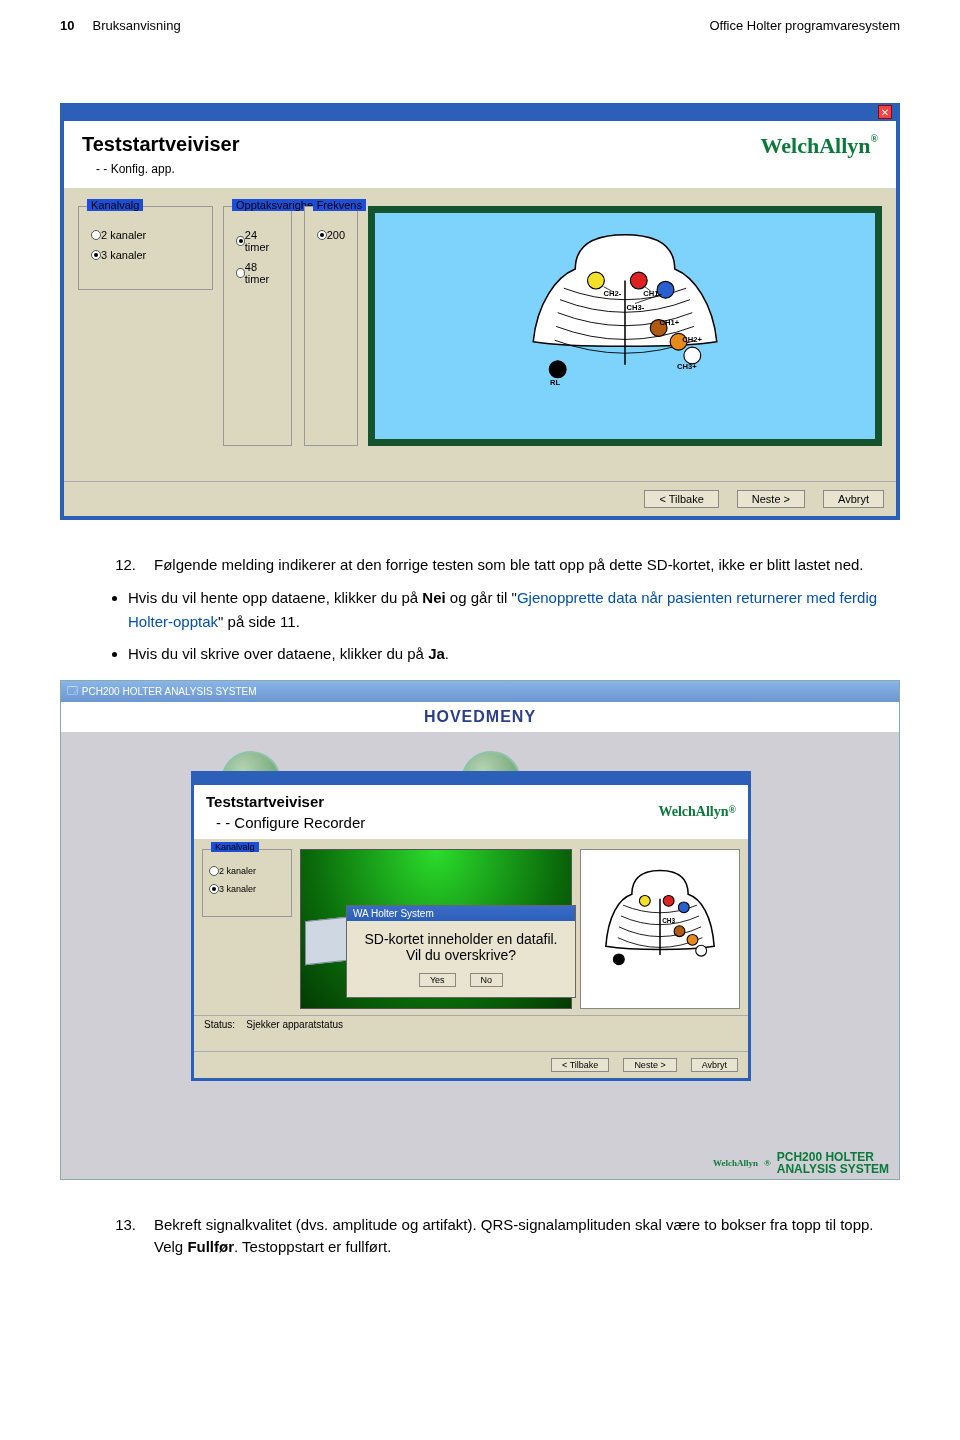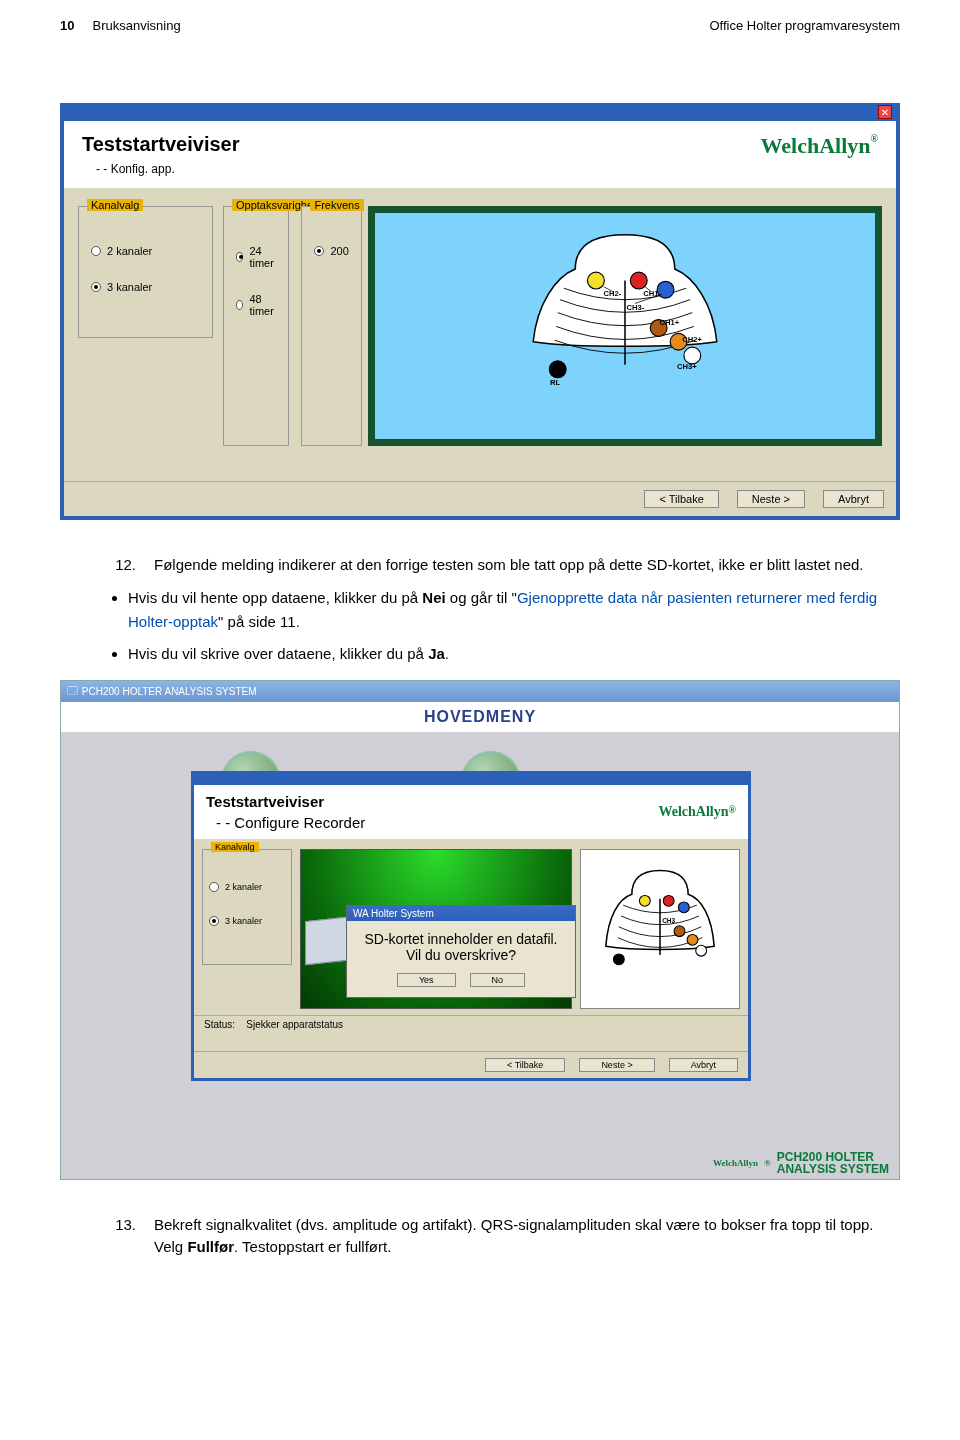--- a/index.html
+++ b/index.html
@@ -79,25 +79,25 @@
     border: 1px solid #999;
     padding: 14px 12px 20px 12px;
     font-size: 11px;
     position: relative;
     background: #dcd8c0;
   }
   .groupbox .legend {
     position: absolute;
     top: -8px;
     left: 8px;
-    background: #eab308;
+    background: #1d4ed8;
     padding: 0 4px;
     font-size: 11px;
   }
-  .opt { display: flex; align-items: center; gap: 6px; margin: 24px 0; }
+  .opt { display: flex; align-items: center; margin: 8px 0; }
   .radio {
     width: 10px; height: 10px; border: 1px solid #555; border-radius: 50%; display:inline-block; background:#fff;
     position: relative;
   }
   .radio.on::after { content:""; position:absolute; left:2px; top:2px; width:4px; height:4px; background:#000; border-radius:50%; }
   .col1 { width: 135px; }
   .col2 { width: 135px; display:flex; gap:12px; }
   .torso-panel {
     flex: 1;
     background: #7dd3fc;
@@ -215,21 +215,21 @@
     padding: 3px 10px;
     font-size: 10px;
     border-top: 1px solid #aaa;
   }
   .iw-footer {
     border-top: 1px solid #aaa;
     padding: 6px 10px;
     display:flex; justify-content:flex-end; gap:14px;
     background:#dcd8c0;
   }
-  .btn-sm { background:#e8e4d0; border:1px solid #888; font-size:9px; padding:1px 21px; cursor:pointer; }
+  .btn-sm { background:#e8e4d0; border:1px solid #888; font-size:9px; padding:1px 10px; cursor:pointer; }
   .msgbox {
     position: absolute;
     left: 45px; top: 55px;
     width: 230px;
     background: #e8e4d0;
     border: 1px solid #666;
   }
   .msgbox-title {
     background: linear-gradient(#3a6bc6,#2b5fb8);
     color:#fff; font-size:10px; padding:2px 6px;

